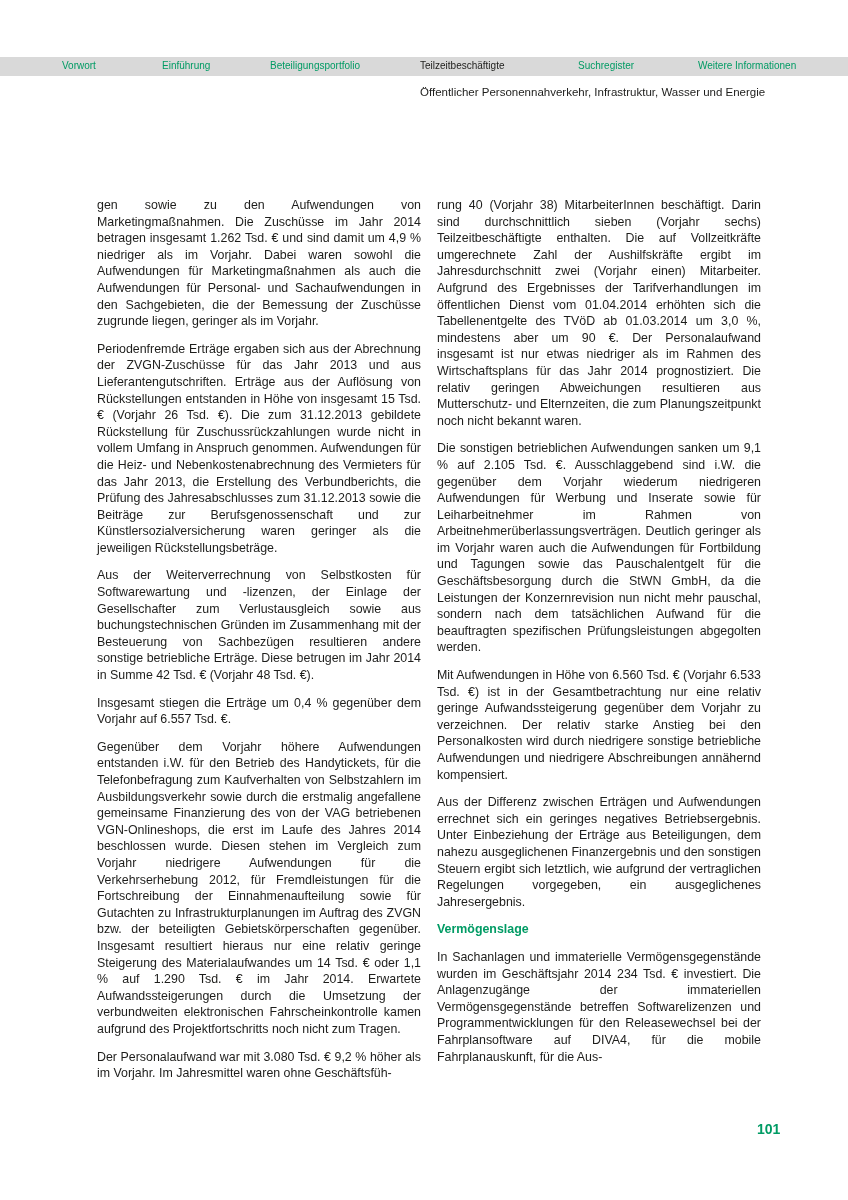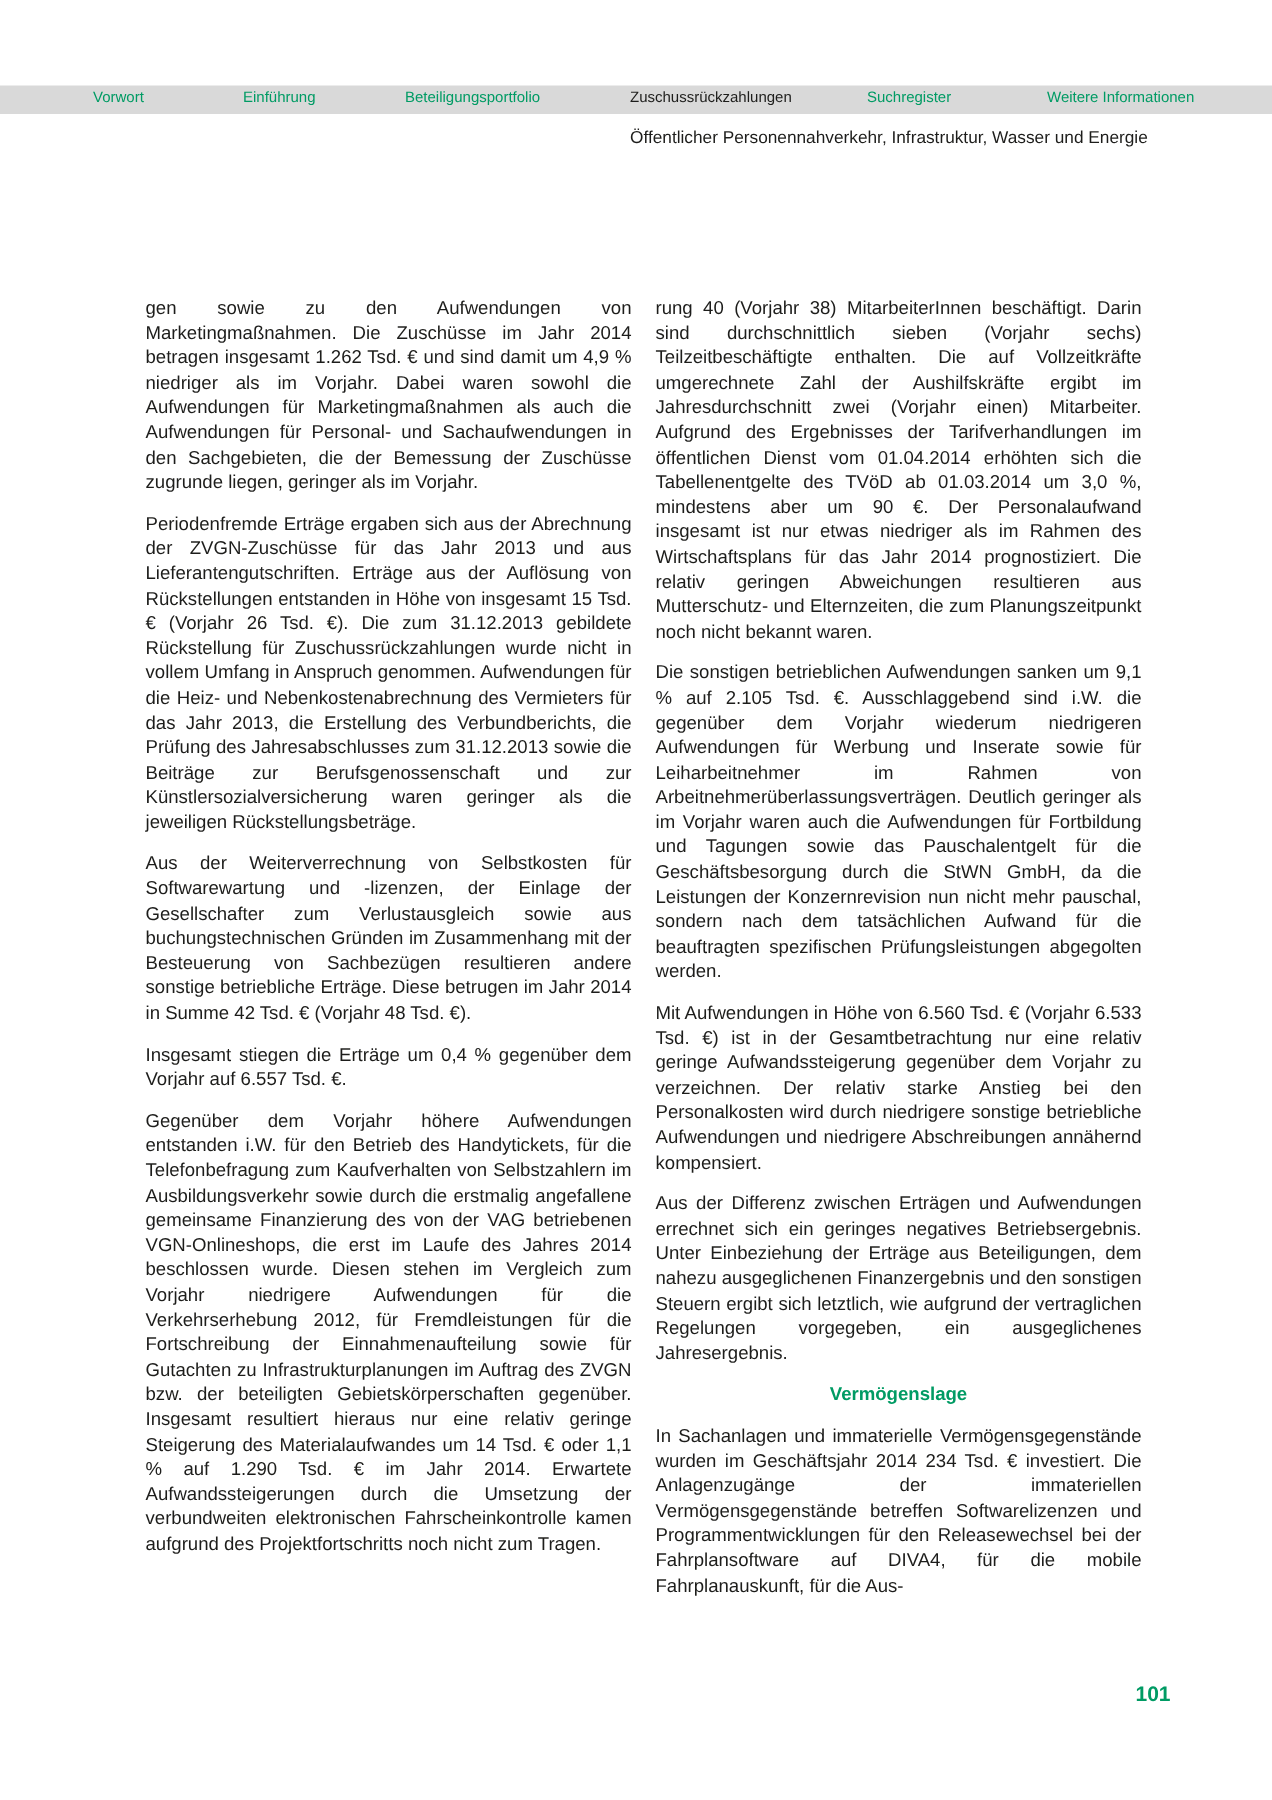--- a/index.html
+++ b/index.html
@@ -45,53 +45,54 @@
     hyphens: auto; -webkit-hyphens: auto;
   }
   .col-left  { left: 97px; }
   .col-right { left: 437px; }
   .col p { margin: 0 0 11px 0; }
   .section-heading {
     color: #009b64;
     font-weight: bold;
     font-size: 12.4px;
     margin: 6px 0 11px 0;
-    text-align: center;
+    text-align: left;
   }
 
   
   .page-number {
     position: absolute; left: 757px; top: 1121px;
     color: #009b64;
     font-weight: bold;
     font-size: 14px;
   }
 </style>
 </head>
 <body>
 
 <div class="navbar">
   <span class="nav-item" style="left:62px">Vorwort</span>
   <span class="nav-item" style="left:162px">Einführung</span>
   <span class="nav-item" style="left:270px">Beteiligungsportfolio</span>
-  <span class="nav-item active" style="left:420px">Zuschussrückzahlungen</span>
+  <span class="nav-item active" style="left:420px">Teilzeitbeschäftigte</span>
   <span class="nav-item" style="left:578px">Suchregister</span>
   <span class="nav-item" style="left:698px">Weitere Informationen</span>
 </div>
 
 <div class="header-block">
   <div>Öffentlicher Personennahverkehr, Infrastruktur, Wasser und Energie</div>
 </div>
 
 <div class="col col-left">
   <p>gen sowie zu den Aufwendungen von Marketingmaßnahmen. Die Zuschüsse im Jahr 2014 betragen insgesamt 1.262 Tsd. € und sind damit um 4,9 % niedriger als im Vorjahr. Dabei waren sowohl die Aufwendungen für Marketingmaßnahmen als auch die Aufwendungen für Personal- und Sachaufwendungen in den Sachgebieten, die der Bemessung der Zuschüsse zugrunde liegen, geringer als im Vorjahr.</p>
   <p>Periodenfremde Erträge ergaben sich aus der Abrechnung der ZVGN-Zuschüsse für das Jahr 2013 und aus Lieferantengutschriften. Erträge aus der Auflösung von Rückstellungen entstanden in Höhe von insgesamt 15 Tsd. € (Vorjahr 26 Tsd. €). Die zum 31.12.2013 gebildete Rückstellung für Zuschussrückzahlungen wurde nicht in vollem Umfang in Anspruch genommen. Aufwendungen für die Heiz- und Nebenkostenabrechnung des Vermieters für das Jahr 2013, die Erstellung des Verbundberichts, die Prüfung des Jahresabschlusses zum 31.12.2013 sowie die Beiträge zur Berufsgenossenschaft und zur Künstlersozialversicherung waren geringer als die jeweiligen Rückstellungsbeträge.</p>
   <p>Aus der Weiterverrechnung von Selbstkosten für Softwarewartung und -lizenzen, der Einlage der Gesellschafter zum Verlustausgleich sowie aus buchungstechnischen Gründen im Zusammenhang mit der Besteuerung von Sachbezügen resultieren andere sonstige betriebliche Erträge. Diese betrugen im Jahr 2014 in Summe 42 Tsd. € (Vorjahr 48 Tsd. €).</p>
   <p>Insgesamt stiegen die Erträge um 0,4 % gegenüber dem Vorjahr auf 6.557 Tsd. €.</p>
   <p>Gegenüber dem Vorjahr höhere Aufwendungen entstanden i.W. für den Betrieb des Handytickets, für die Telefonbefragung zum Kaufverhalten von Selbstzahlern im Ausbildungsverkehr sowie durch die erstmalig angefallene gemeinsame Finanzierung des von der VAG betriebenen VGN-Onlineshops, die erst im Laufe des Jahres 2014 beschlossen wurde. Diesen stehen im Vergleich zum Vorjahr niedrigere Aufwendungen für die Verkehrserhebung 2012, für Fremdleistungen für die Fortschreibung der Einnahmenaufteilung sowie für Gutachten zu Infrastrukturplanungen im Auftrag des ZVGN bzw. der beteiligten Gebietskörperschaften gegenüber. Insgesamt resultiert hieraus nur eine relativ geringe Steigerung des Materialaufwandes um 14 Tsd. € oder 1,1 % auf 1.290 Tsd. € im Jahr 2014. Erwartete Aufwandssteigerungen durch die Umsetzung der verbundweiten elektronischen Fahrscheinkontrolle kamen aufgrund des Projektfortschritts noch nicht zum Tragen.</p>
+  <p>Der Personalaufwand war mit 3.080 Tsd. € 9,2 % höher als im Vorjahr. Im Jahresmittel waren ohne Geschäftsfüh-</p>
 </div>
 
 <div class="col col-right">
   <p>rung 40 (Vorjahr 38) MitarbeiterInnen beschäftigt. Darin sind durchschnittlich sieben (Vorjahr sechs) Teilzeitbeschäftigte enthalten. Die auf Vollzeitkräfte umgerechnete Zahl der Aushilfskräfte ergibt im Jahresdurchschnitt zwei (Vorjahr einen) Mitarbeiter. Aufgrund des Ergebnisses der Tarifverhandlungen im öffentlichen Dienst vom 01.04.2014 erhöhten sich die Tabellenentgelte des TVöD ab 01.03.2014 um 3,0 %, mindestens aber um 90 €. Der Personalaufwand insgesamt ist nur etwas niedriger als im Rahmen des Wirtschaftsplans für das Jahr 2014 prognostiziert. Die relativ geringen Abweichungen resultieren aus Mutterschutz- und Elternzeiten, die zum Planungszeitpunkt noch nicht bekannt waren.</p>
   <p>Die sonstigen betrieblichen Aufwendungen sanken um 9,1 % auf 2.105 Tsd. €. Ausschlaggebend sind i.W. die gegenüber dem Vorjahr wiederum niedrigeren Aufwendungen für Werbung und Inserate sowie für Leiharbeitnehmer im Rahmen von Arbeitnehmerüberlassungsverträgen. Deutlich geringer als im Vorjahr waren auch die Aufwendungen für Fortbildung und Tagungen sowie das Pauschalentgelt für die Geschäftsbesorgung durch die StWN GmbH, da die Leistungen der Konzernrevision nun nicht mehr pauschal, sondern nach dem tatsächlichen Aufwand für die beauftragten spezifischen Prüfungsleistungen abgegolten werden.</p>
   <p>Mit Aufwendungen in Höhe von 6.560 Tsd. € (Vorjahr 6.533 Tsd. €) ist in der Gesamtbetrachtung nur eine relativ geringe Aufwandssteigerung gegenüber dem Vorjahr zu verzeichnen. Der relativ starke Anstieg bei den Personalkosten wird durch niedrigere sonstige betriebliche Aufwendungen und niedrigere Abschreibungen annähernd kompensiert.</p>
   <p>Aus der Differenz zwischen Erträgen und Aufwendungen errechnet sich ein geringes negatives Betriebsergebnis. Unter Einbeziehung der Erträge aus Beteiligungen, dem nahezu ausgeglichenen Finanzergebnis und den sonstigen Steuern ergibt sich letztlich, wie aufgrund der vertraglichen Regelungen vorgegeben, ein ausgeglichenes Jahresergebnis.</p>
   <h3 class="section-heading">Vermögenslage</h3>
   <p>In Sachanlagen und immaterielle Vermögensgegenstände wurden im Geschäftsjahr 2014 234 Tsd. € investiert. Die Anlagenzugänge der immateriellen Vermögensgegenstände betreffen Softwarelizenzen und Programmentwicklungen für den Releasewechsel bei der Fahrplansoftware auf DIVA4, für die mobile Fahrplanauskunft, für die Aus-</p>
 </div>

